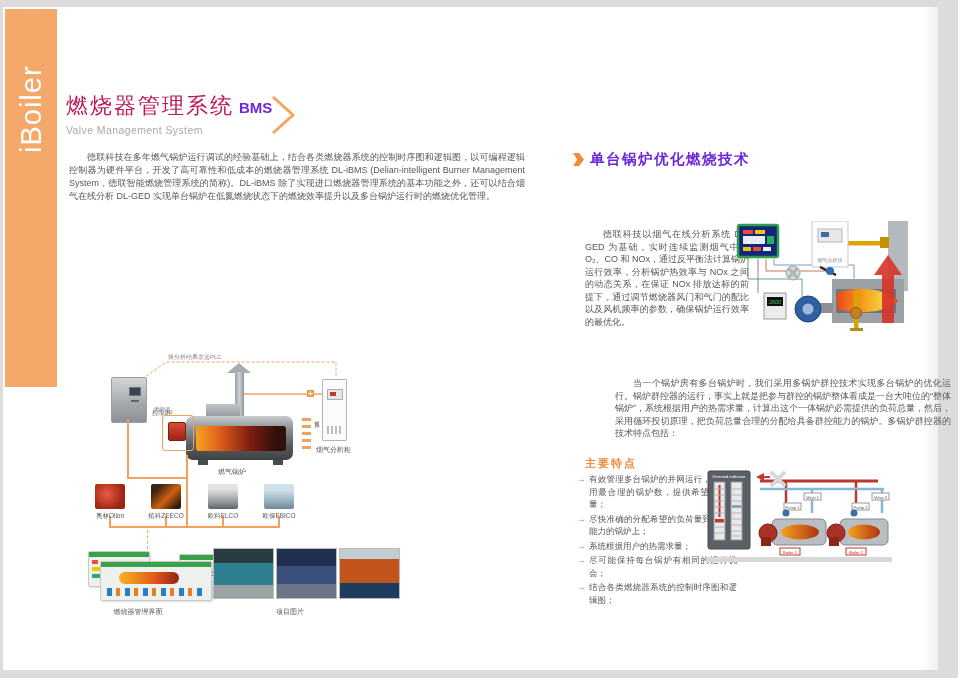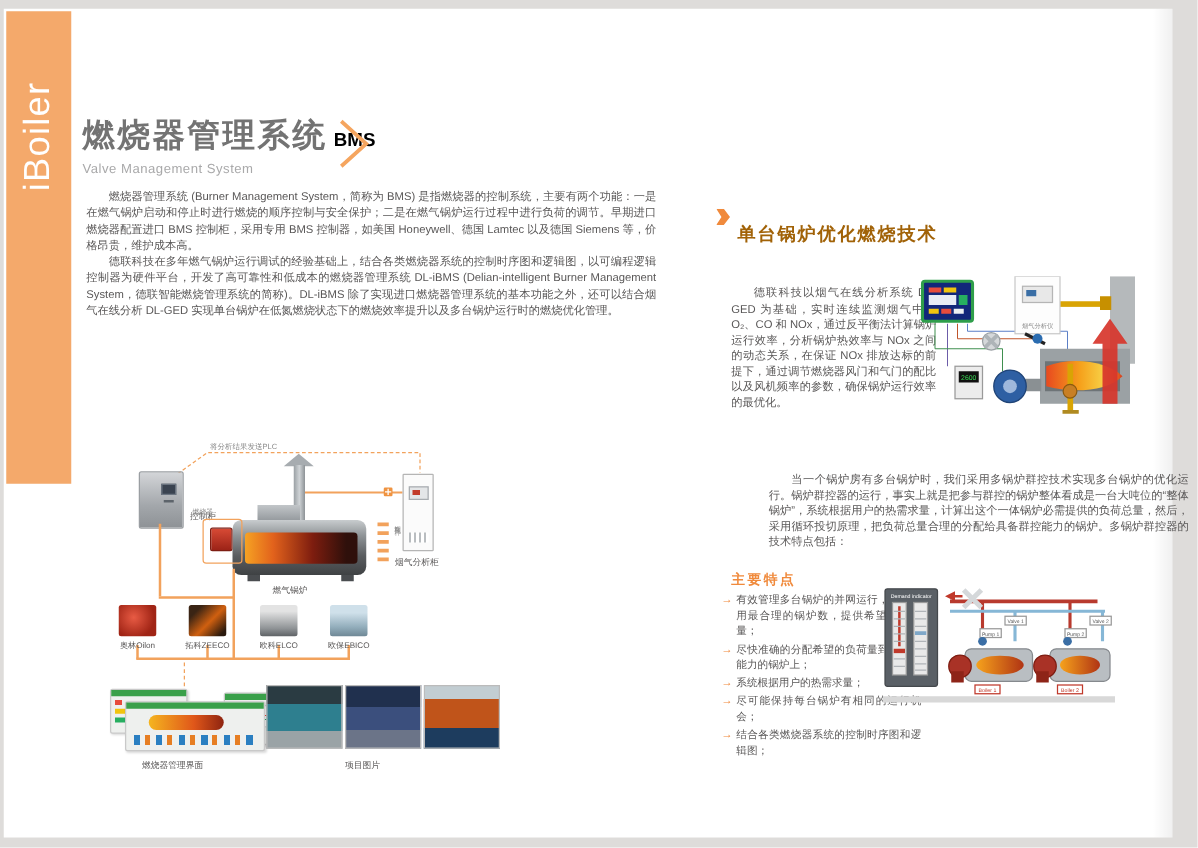--- a/index.html
+++ b/index.html
@@ -9,22 +9,22 @@
   .page-edge { position:absolute; right:0; top:0; width:16px; height:100%;
     background:linear-gradient(90deg, rgba(0,0,0,0) 0%, rgba(0,0,0,0.06) 100%); }
   
   .ribbon { position:absolute; left:2px; top:2px; width:52px; height:378px; background:#f4a96b; }
   .brand-text { position:absolute; left:0; top:40px; width:52px; height:120px;
     display:flex; align-items:center; justify-content:center;
     writing-mode:vertical-rl; transform:rotate(180deg);
     color:#ffffff; font-size:29px; letter-spacing:1px; font-weight:400; }
   
   .title-block { position:absolute; left:63px; top:84px; }
-  .title-zh { color:#737373; font-size:26px; font-weight:bold; letter-spacing:2px; }
-  .title-en-suffix { color:#000000; font-size:15px; font-weight:bold; margin-left:5px; }
+  .title-zh { color:#be185d; font-size:22px; font-weight:normal; letter-spacing:2px; }
+  .title-en-suffix { color:#6d28d9; font-size:15px; font-weight:bold; margin-left:5px; }
   .subtitle { color:#a9a9aa; font-size:10.5px; margin-top:3px; letter-spacing:0.4px; }
   .chevron-svg { position:absolute; left:266px; top:86px; }
   
   .body-text { font-size:9px; line-height:13px; color:#595757; text-align:justify; }
   .body-text p { text-indent:2em; margin:0; }
   .left-paras { position:absolute; left:66px; top:144px; width:456px; }
   
   .ldiag { position:absolute; left:95px; top:345px; width:272px; height:128px; }
   .ldiag .note { position:absolute; left:70px; top:1px; font-size:6px; color:#8a8a8a; }
   .cab { position:absolute; left:13px; top:25px; width:36px; height:46px;
@@ -83,21 +83,21 @@
     background:repeating-linear-gradient(90deg,#2a7fc1 0 5px, #eef0ee 5px 9px, #e67e22 9px 13px, #eef0ee 13px 18px); }
   .photo { position:absolute; top:541px; width:61px; height:51px; box-shadow:0 0 0 1px #bbb inset; }
   .photo.p1 { background:linear-gradient(180deg,#2a3b42 0 30%, #2e7f8f 30% 72%, #9aa3a6 72%); }
   .photo.p2 { background:linear-gradient(180deg,#20304e 0 35%, #3b4f7d 35% 70%, #6b7488 70%); }
   .photo.p3 { background:linear-gradient(180deg,#c2cdd2 0 22%, #c0541a 22% 68%, #1d3c5e 68%); }
   .caption { position:absolute; font-size:7px; color:#595757; text-align:center; }
   
   .sec-head { position:absolute; display:flex; align-items:center; }
   .sec-arrow { width:11px; height:13px; background:#f08a3c; margin-right:6px;
     clip-path:polygon(0 0, 55% 0, 100% 50%, 55% 100%, 0 100%, 38% 50%); }
-  .sec-title { font-size:14.5px; font-weight:bold; color:#a16207; letter-spacing:1.5px;margin-top:28px; }
+  .sec-title { font-size:14.5px; font-weight:bold; color:#6d28d9; letter-spacing:1.5px; }
   .features-title { position:absolute; left:582px; top:449px; font-size:11px; font-weight:bold; color:#f08a3c; letter-spacing:2px; }
   .features { position:absolute; left:574px; top:466px; width:160px; }
   .feat { display:flex; margin-bottom:2px; }
   .feat .ar { color:#f08a3c; font-size:9px; line-height:12.5px; margin-right:3px; flex:0 0 auto; }
   .feat .tx { font-size:8.5px; line-height:12.5px; color:#595757; text-align:justify; }
   .s1diag { position:absolute; left:733px; top:214px; }
   .s2diag { position:absolute; left:703px; top:458px; }
   .svgtext { font-family:"Liberation Sans", sans-serif; }
 </style>
 </head>
@@ -113,21 +113,20 @@
     <div>
       <span class="title-zh">燃烧器管理系统</span><span class="title-en-suffix">BMS</span>
     </div>
     <div class="subtitle">Valve Management System</div>
   </div>
   <svg class="chevron-svg" width="30" height="44">
     <polyline points="4,4 24,22 4,40" fill="none" stroke="#f5a55f" stroke-width="3"></polyline>
   </svg>
 
   <div class="left-paras body-text">
-    <p>燃烧器管理系统 (Burner Management System，简称为 BMS) 是指燃烧器的控制系统，主要有两个功能：一是在燃气锅炉启动和停止时进行燃烧的顺序控制与安全保护；二是在燃气锅炉运行过程中进行负荷的调节。早期进口燃烧器配置进口 BMS 控制柜，采用专用 BMS 控制器，如美国 Honeywell、德国 Lamtec 以及德国 Siemens 等，价格昂贵，维护成本高。</p>
     <p>德联科技在多年燃气锅炉运行调试的经验基础上，结合各类燃烧器系统的控制时序图和逻辑图，以可编程逻辑控制器为硬件平台，开发了高可靠性和低成本的燃烧器管理系统 DL-iBMS (Delian-intelligent Burner Management System，德联智能燃烧管理系统的简称)。DL-iBMS 除了实现进口燃烧器管理系统的基本功能之外，还可以结合烟气在线分析 DL-GED 实现单台锅炉在低氮燃烧状态下的燃烧效率提升以及多台锅炉运行时的燃烧优化管理。</p>
   </div>
 
   <div class="ldiag">
     <svg class="ldiag-lines" width="272" height="128">
       <path d="M40,30 L68,10 H238 V26" fill="none" stroke="#f2a25c" stroke-width="1" stroke-dasharray="3,2"></path>
       <path d="M146,42 H224" fill="none" stroke="#f2a25c" stroke-width="1.5"></path>
     </svg>
     <div class="note">将分析结果发送PLC</div>
     <div class="cab">

